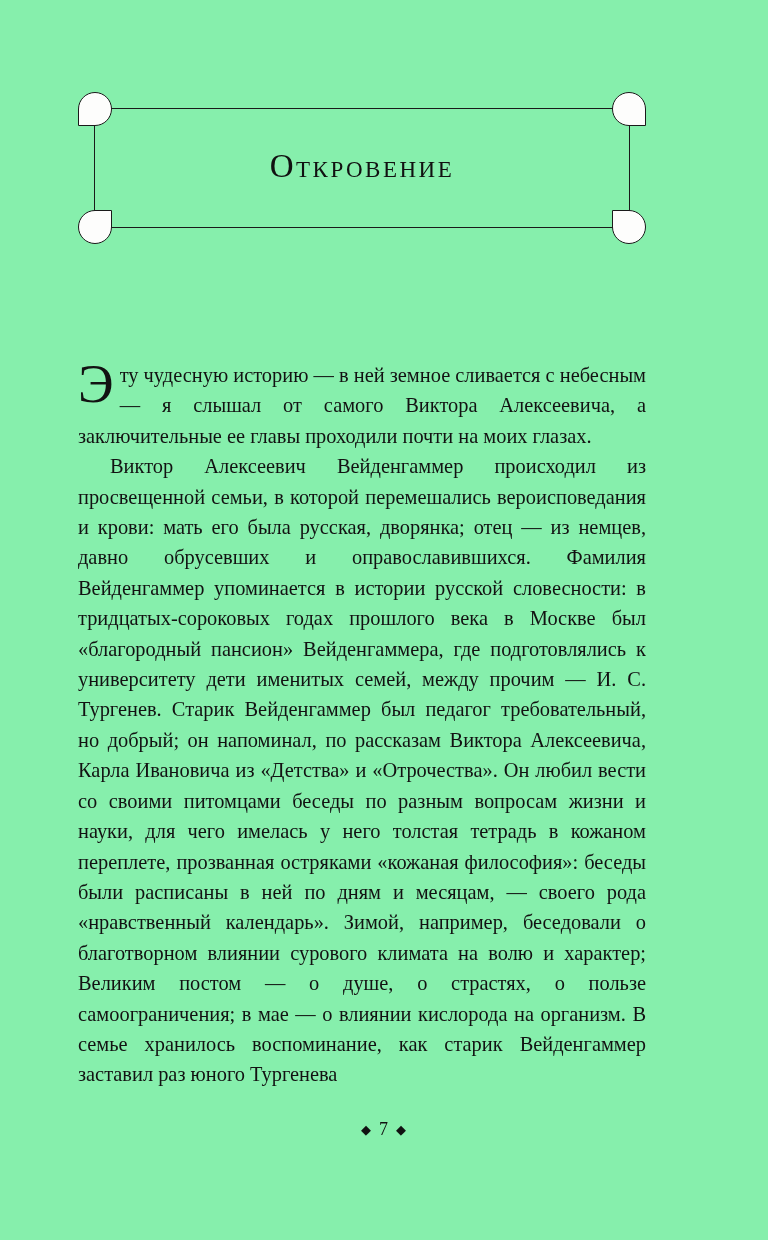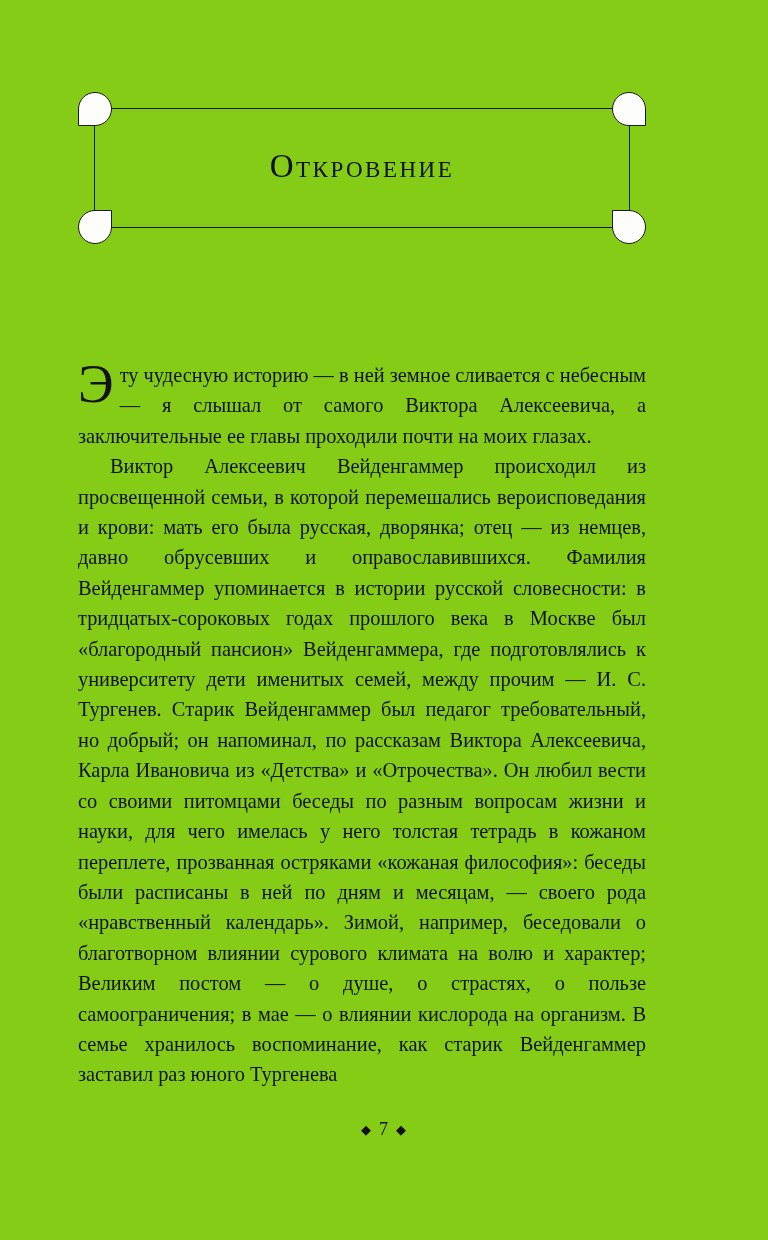--- a/index.html
+++ b/index.html
@@ -14,21 +14,21 @@
     font-family: "Liberation Serif", serif;
     color: #111111;
     overflow: hidden;
   }
 
   .page {
     position: absolute;
     left: 0; top: 0;
     width: 768px;
     height: 1240px;
-    background: #84cc16;
+    background: #86efac;
   }
 
   
   .title-block {
     position: absolute;
     left: 78px;
     top: 92px;
     width: 568px;
     height: 152px;
   }

